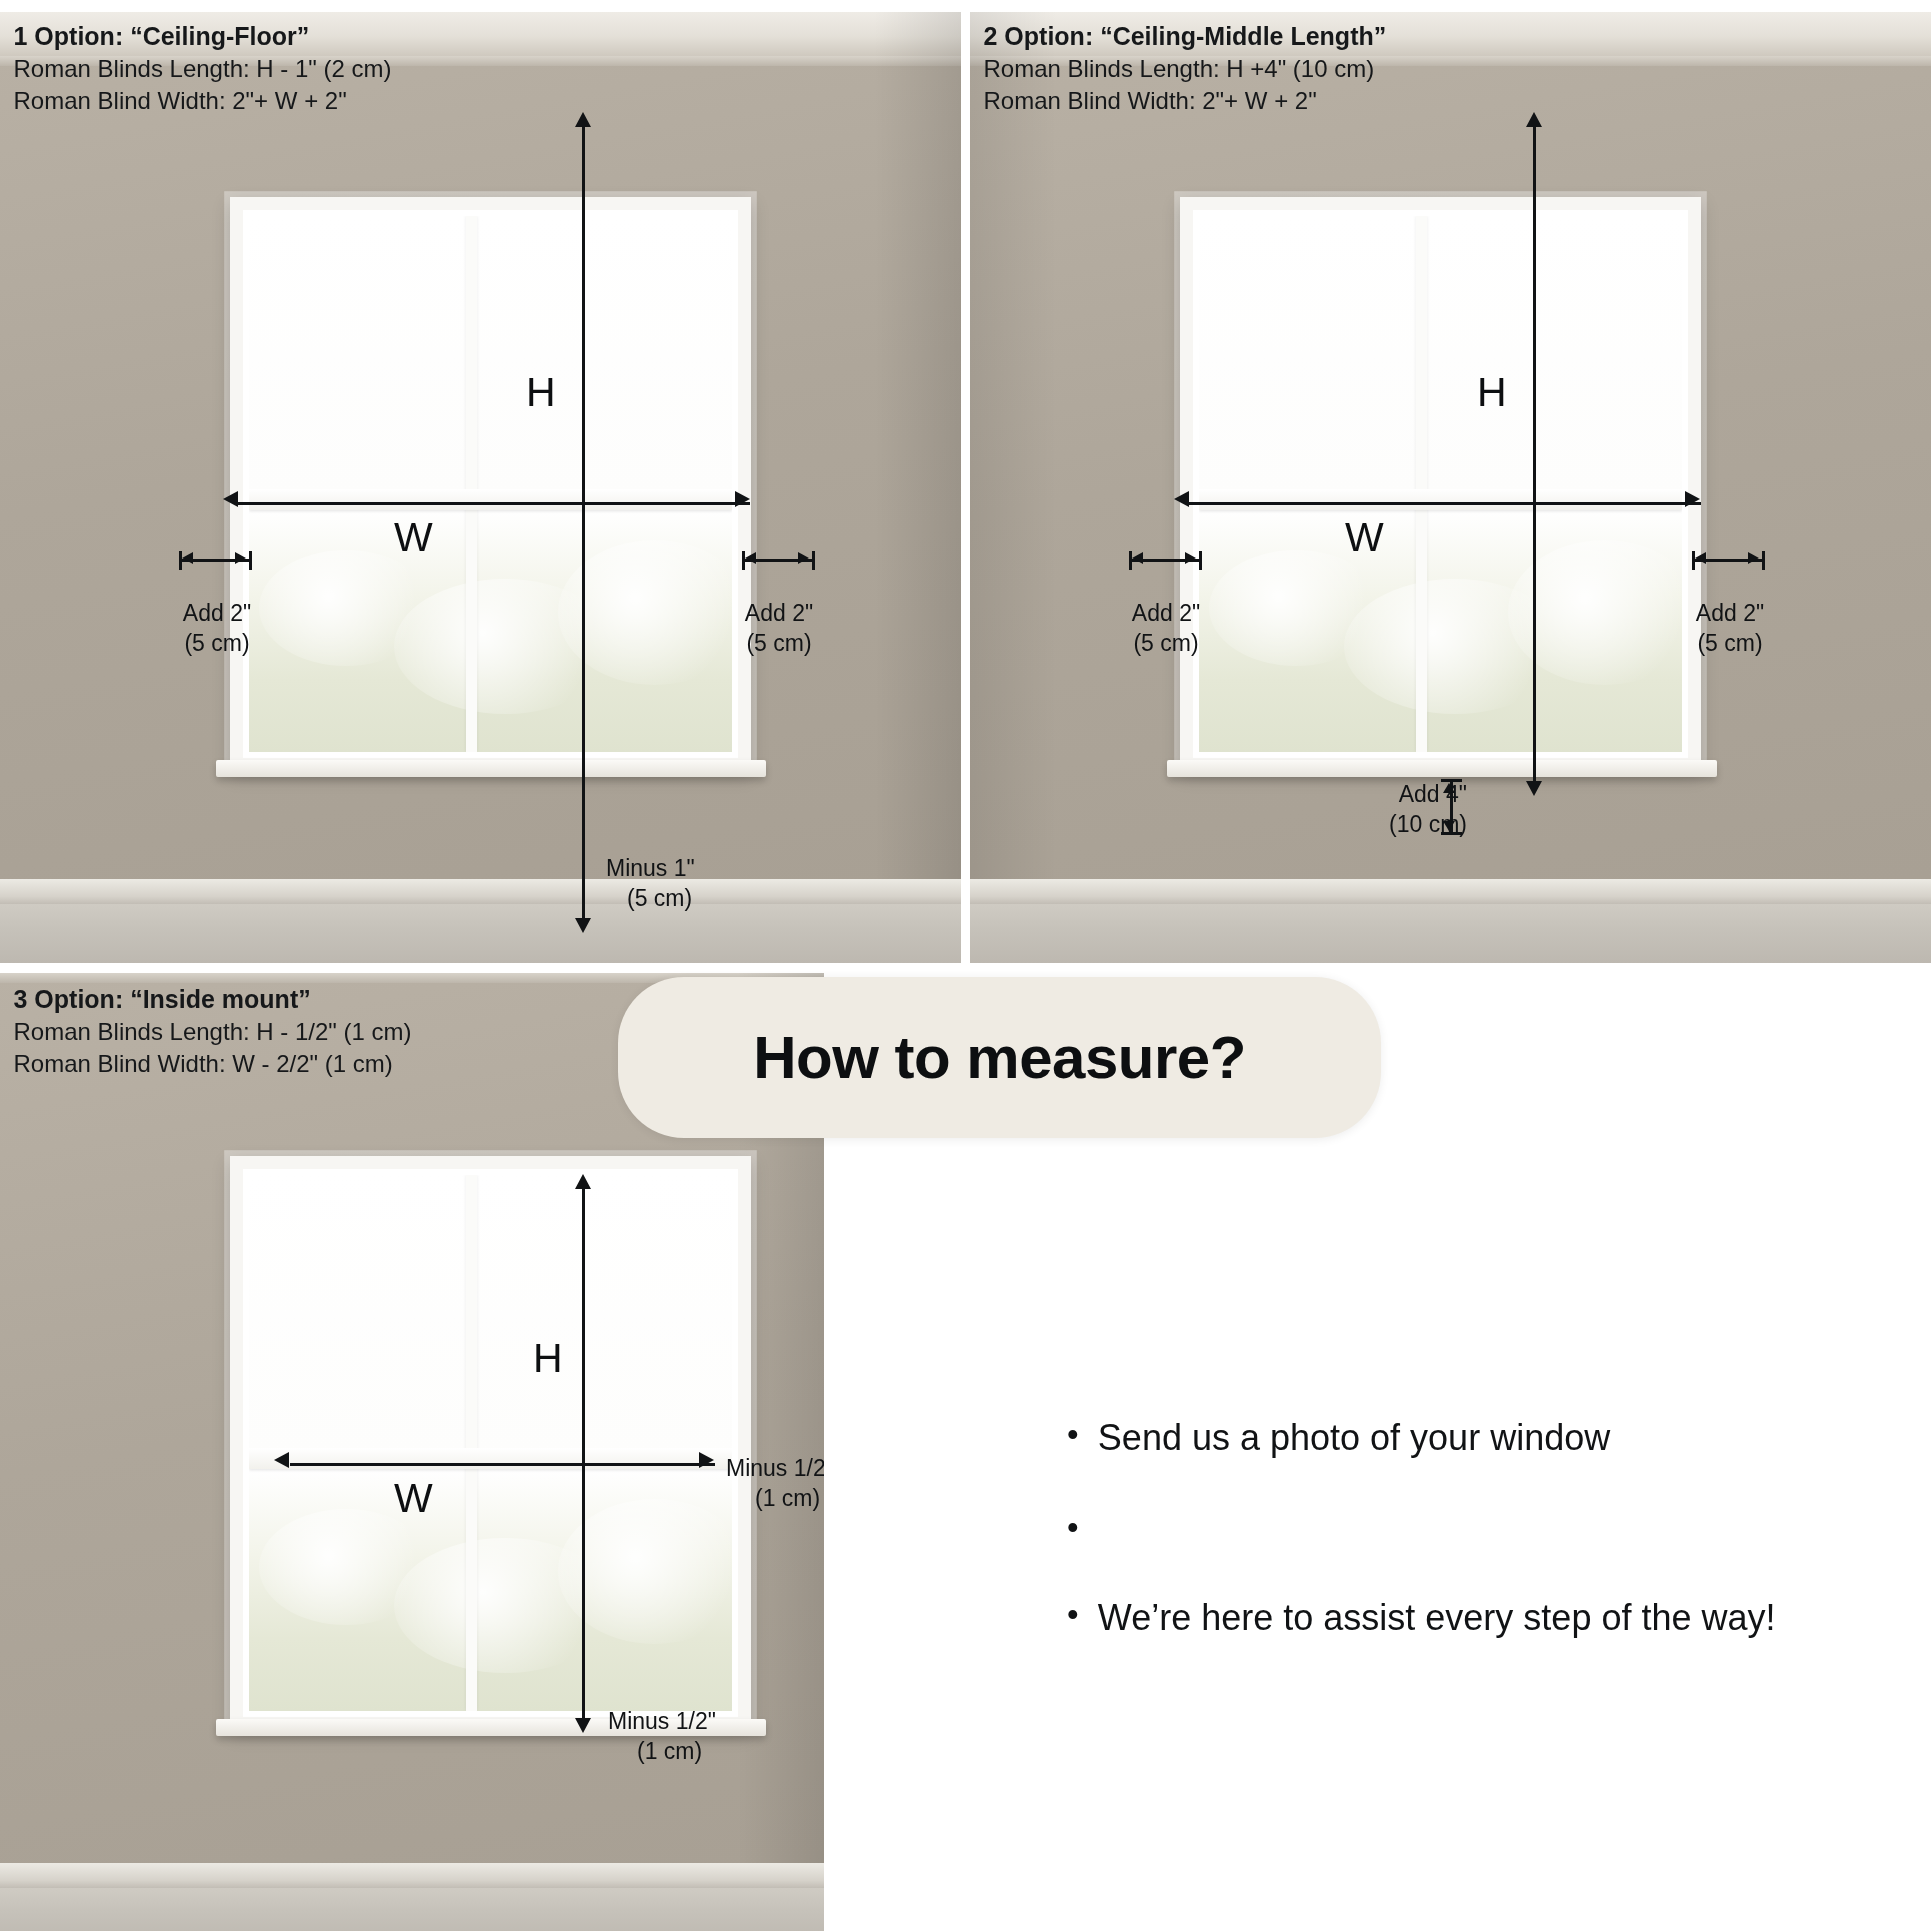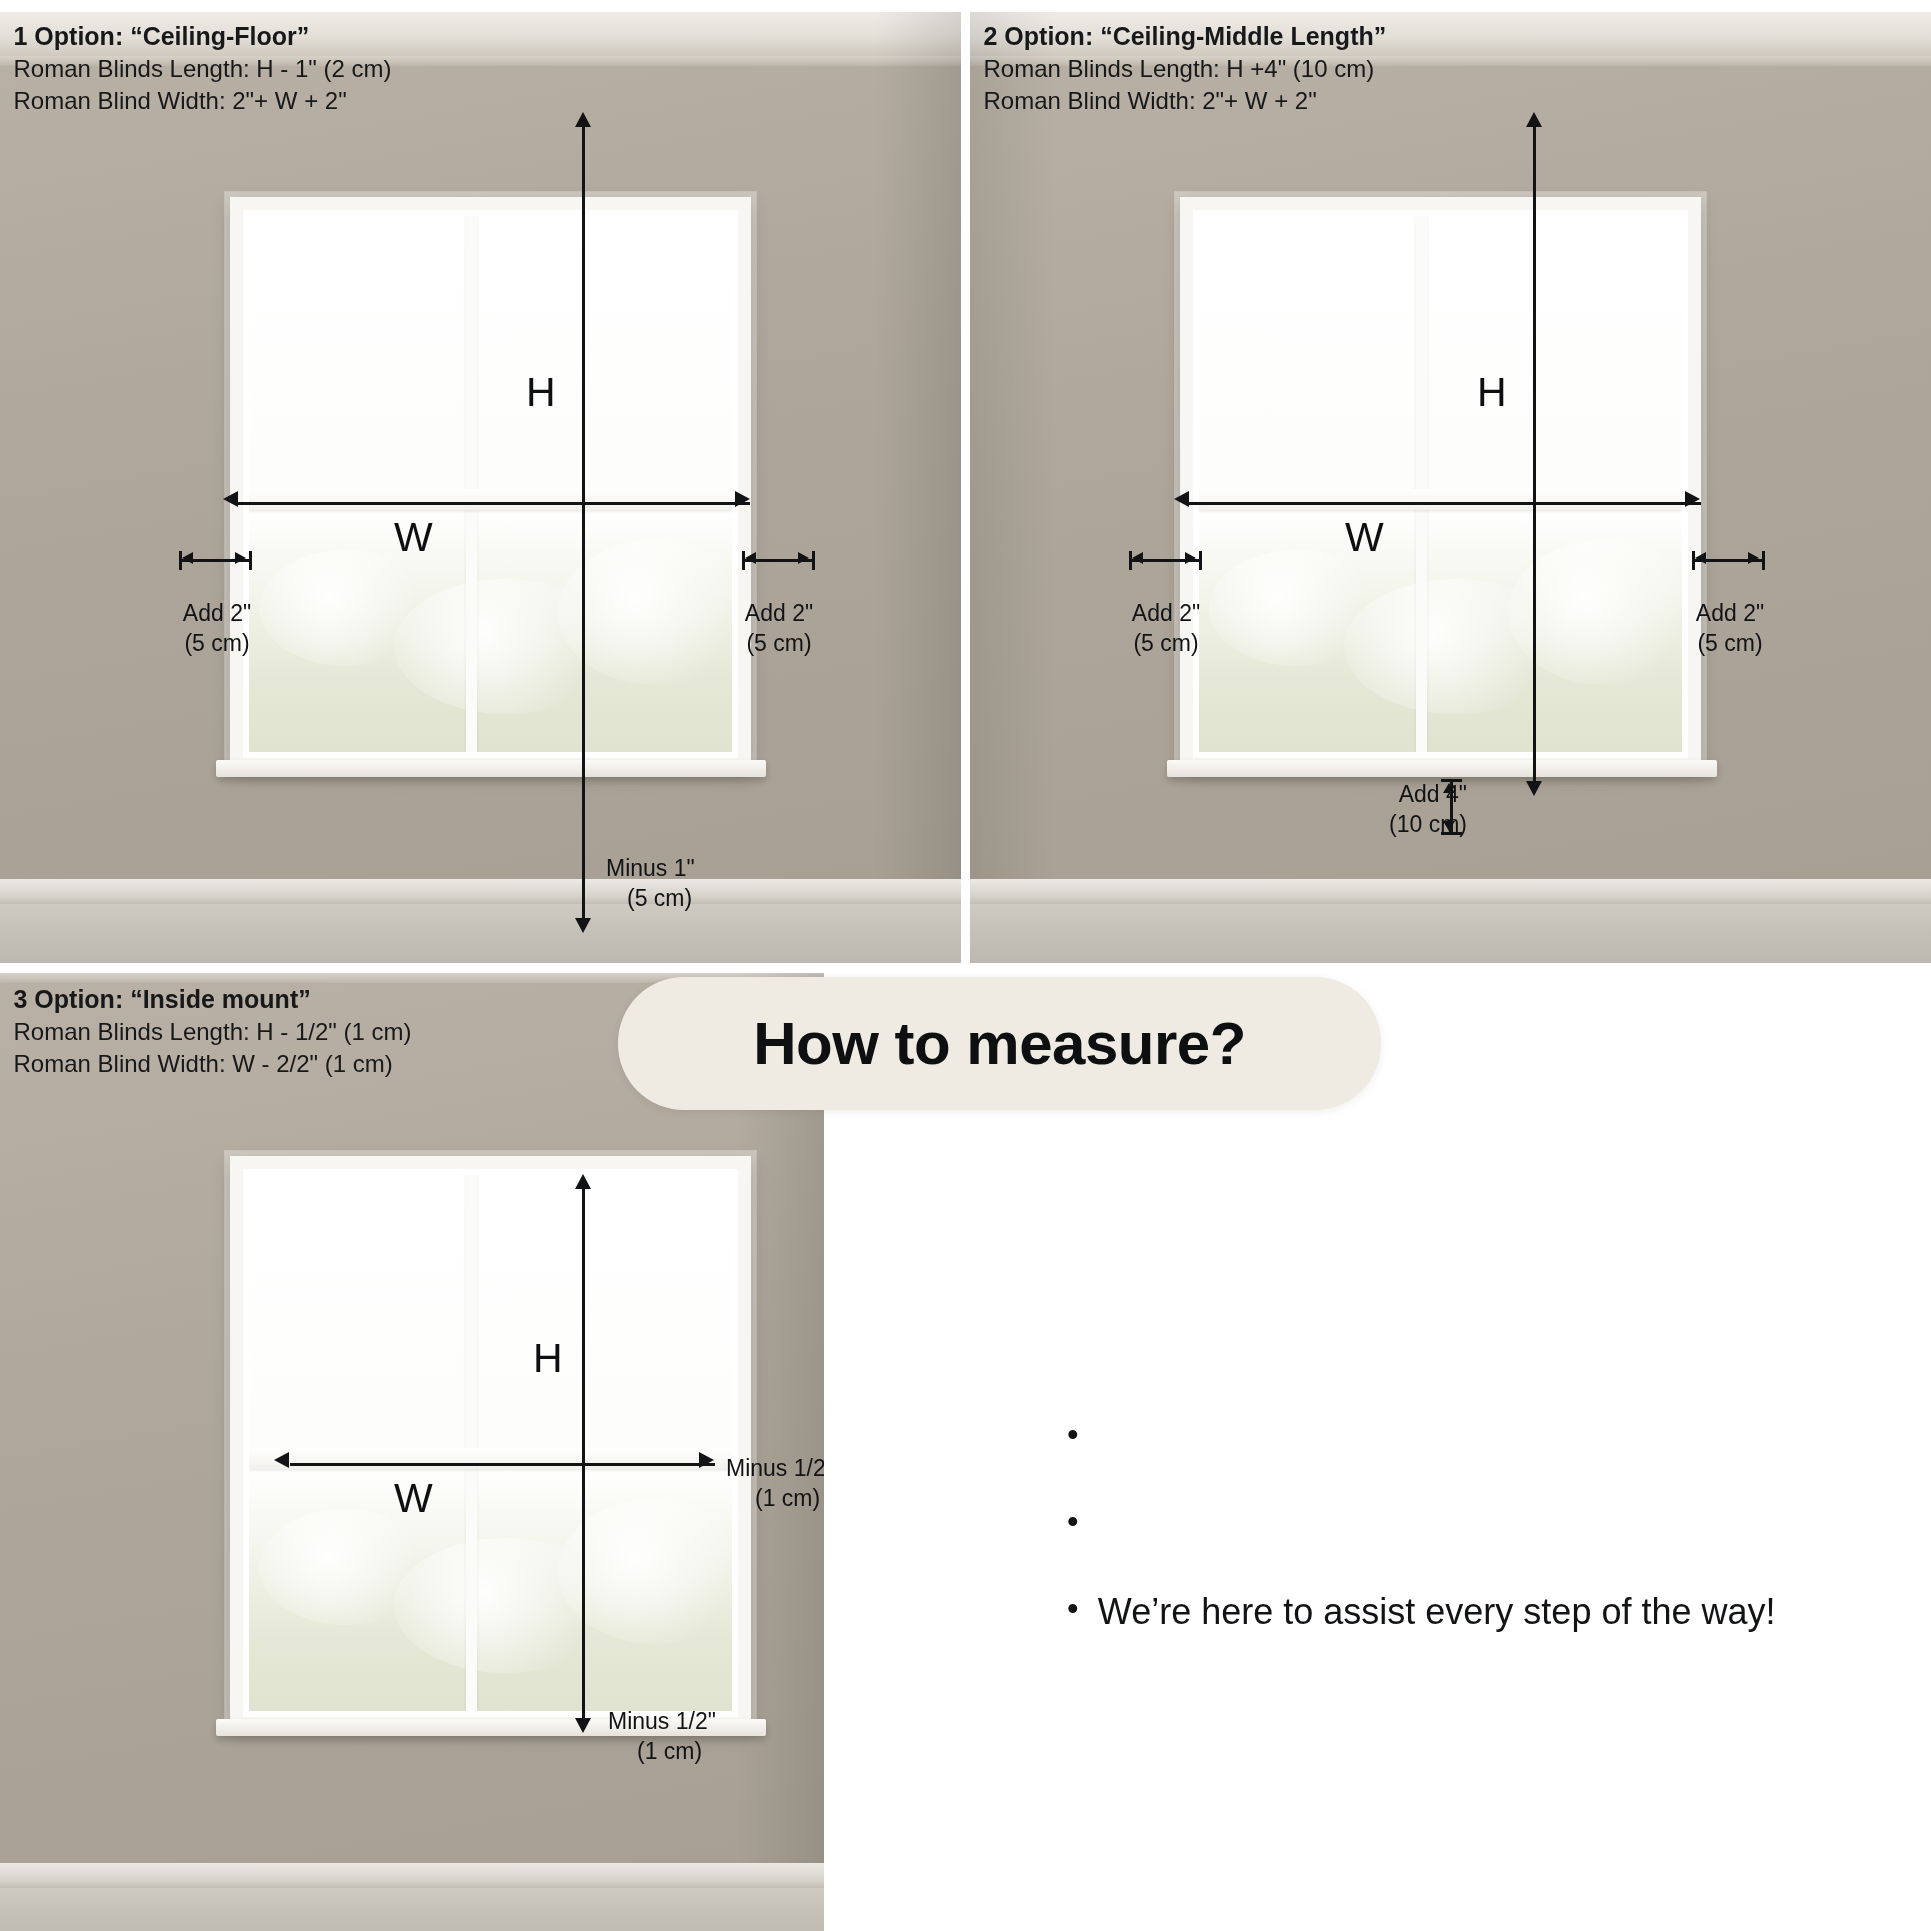--- a/index.html
+++ b/index.html
@@ -169,21 +169,21 @@
     border-left:6.8px solid transparent; border-right:6.8px solid transparent; }
   .vtick-group .vl.up { border-bottom: 10.6px solid #111315; }
   .vtick-group .vl.down { border-top: 10.6px solid #111315; }
 
   
   .banner {
     position: absolute;
     left: 618px;
     top: 977px;
     width: 763px;
-    height: 133px;
+    height: 161px;
     background: #efebe3;
     border-radius: 66px;
     display: flex;
     align-items: center;
     justify-content: center;
     z-index: 40;
     box-shadow: 0 1.9px 9.7px rgba(0,0,0,.07);
   }
   .banner span {
     font-size: 60px;
@@ -417,20 +417,21 @@
     <div class="lbl" style="left:608px;top:734px;width:222px;text-align:left;">
       <div>Minus 1/2"</div>
       <div style="padding-left:29px;">(1 cm)</div>
     </div>
   </div>
 
   <div class="panel br">
     <div class="assist-list">
       <div class="assist-item">
         <span class="bullet">•</span>
+        <span>Send us a photo of your window</span>
       </div>
       <div class="assist-item">
         <span class="bullet">•</span>
       </div>
       <div class="assist-item">
         <span class="bullet">•</span>
         <span>We’re here to assist every step of the way!</span>
       </div>
     </div>
   </div>

